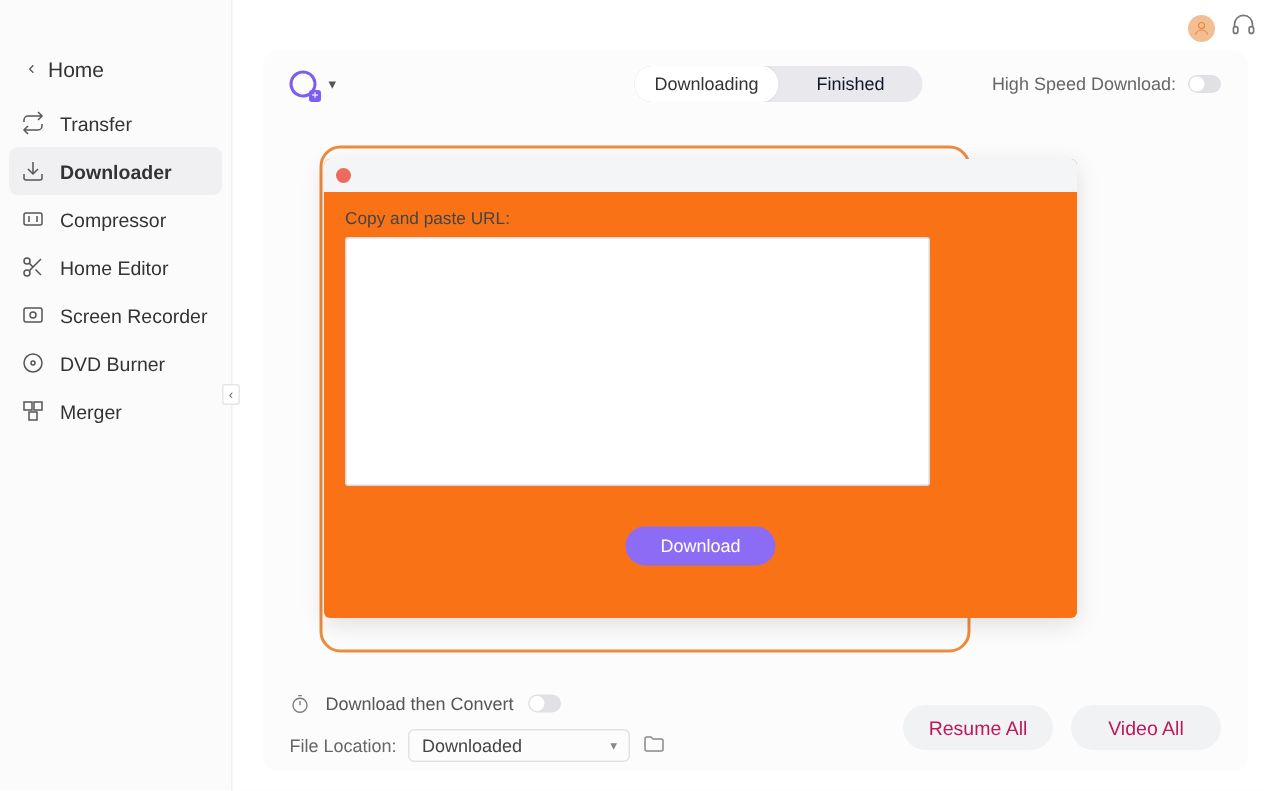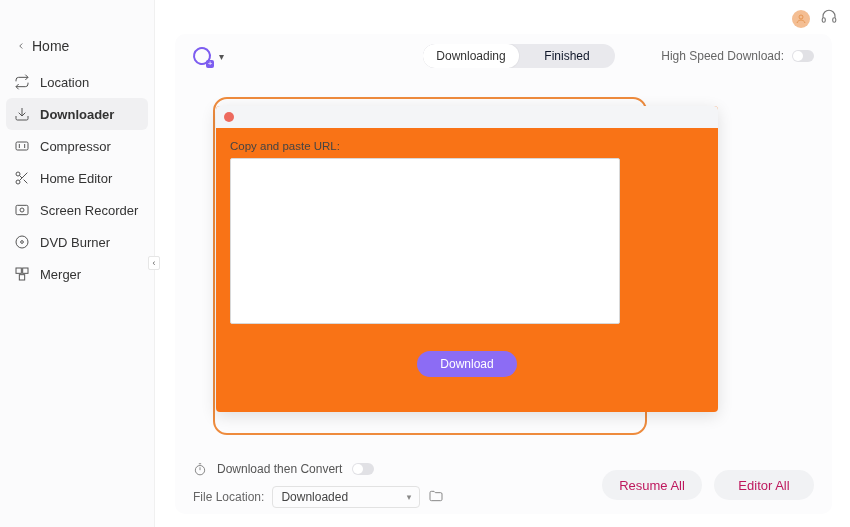--- a/index.html
+++ b/index.html
@@ -345,21 +345,21 @@
     <span>Home</span>
   </div>
   <div class="nav-list">
     <div class="nav-item">
       <svg viewBox="0 0 24 24">
           <polyline points="17 1 21 5 17 9"></polyline>
           <path d="M3 11V9a4 4 0 0 1 4-4h14"></path>
           <polyline points="7 23 3 19 7 15"></polyline>
           <path d="M21 13v2a4 4 0 0 1-4 4H3"></path>
         </svg>
-      <span>Location</span>
+      <span>Transfer</span>
     </div>
     <div class="nav-item active">
       <svg viewBox="0 0 24 24">
           <path d="M21 15v4a2 2 0 0 1-2 2H5a2 2 0 0 1-2-2v-4"></path>
           <polyline points="7 10 12 15 17 10"></polyline>
           <line x1="12" y1="15" x2="12" y2="3"></line>
         </svg>
       <span>Downloader</span>
     </div>
     <div class="nav-item">
@@ -461,16 +461,16 @@
         <span class="chev">▾</span>
       </div>
       <div class="folder-btn">
         <svg viewBox="0 0 24 24">
             <path d="M3 7a2 2 0 0 1 2-2h4l2 2h8a2 2 0 0 1 2 2v8a2 2 0 0 1-2 2H5a2 2 0 0 1-2-2z"></path>
           </svg>
       </div>
     </div>
     <div class="action-btns">
       <button class="action-btn">Resume All</button>
-      <button class="action-btn">Editor All</button>
+      <button class="action-btn">Video All</button>
     </div>
   </div>
 </div>
 
 </body></html>

